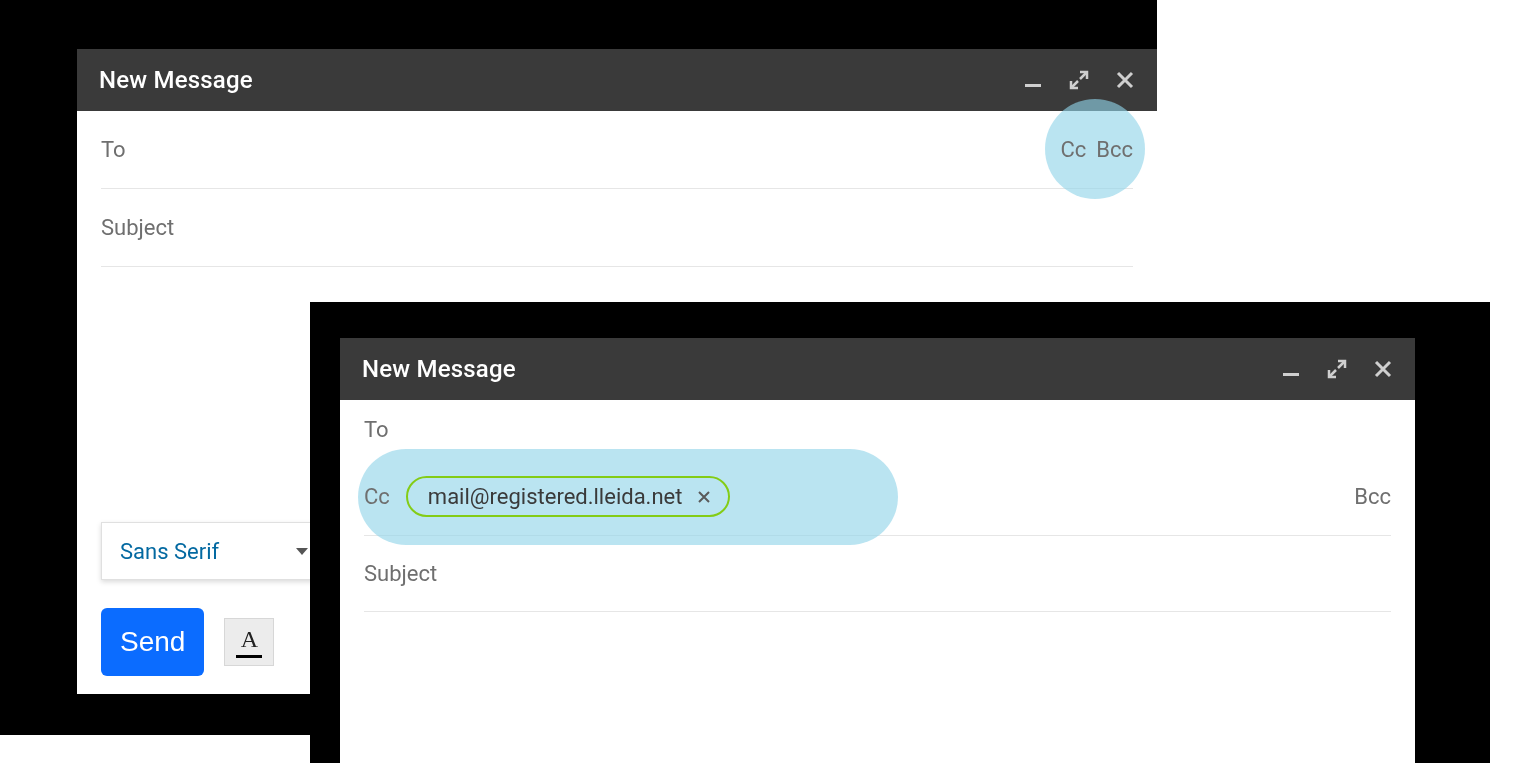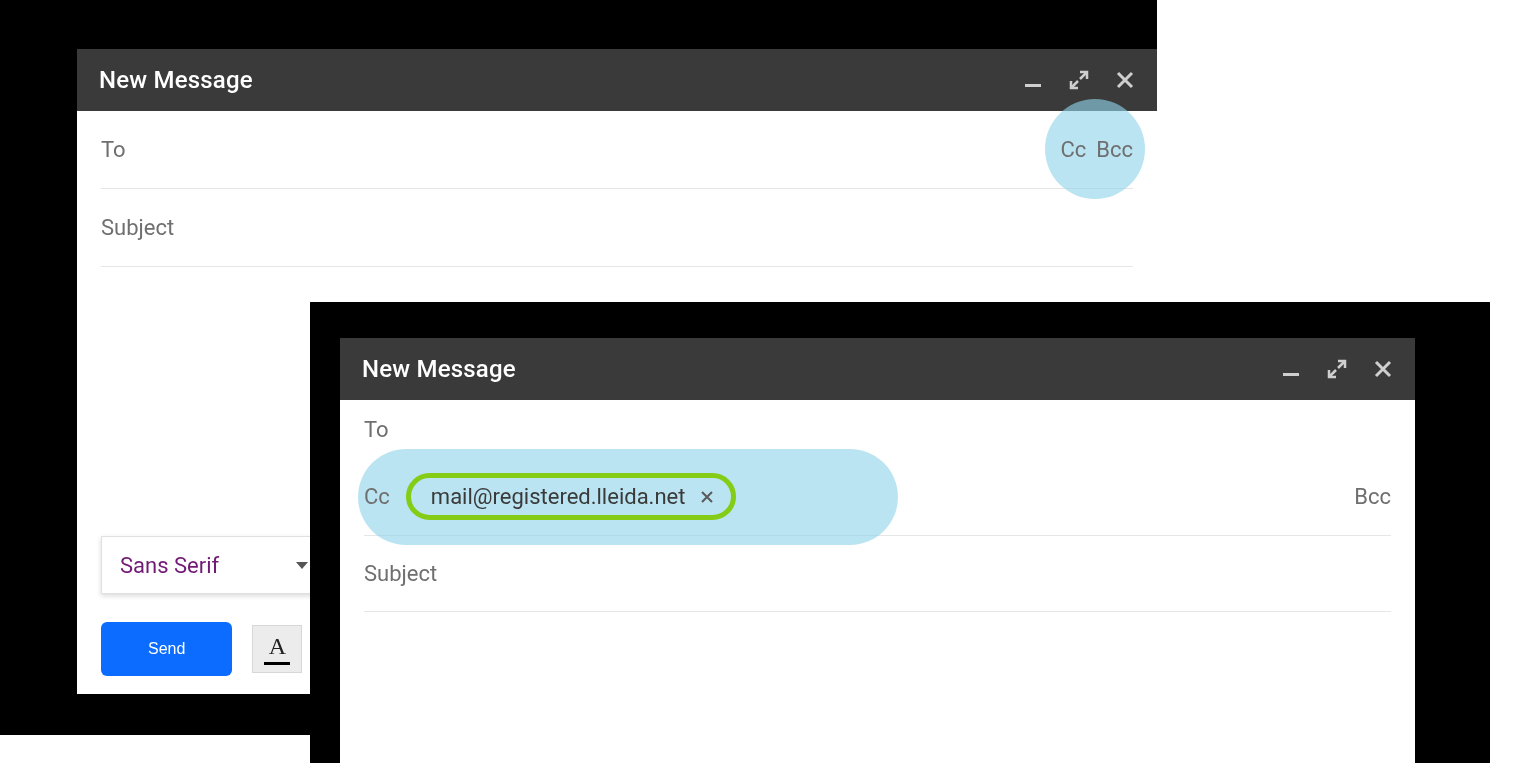--- a/index.html
+++ b/index.html
@@ -79,41 +79,41 @@
   .font-picker {
     background: #fff;
     border: 1px solid #e0e0e0;
     box-shadow: 0 2px 5px rgba(0,0,0,.15);
     height: 58px;
     display: flex;
     align-items: center;
     padding: 0 14px 0 18px;
     gap: 14px;
     font-size: 22px;
-    color: #701a75;
+    color: #0369a1;
     cursor: pointer;
     width: 222px;
   }
   .font-picker .caret {
     margin-left: auto;
     width: 0; height: 0;
     border-left: 6px solid transparent;
     border-right: 6px solid transparent;
     border-top: 7px solid #555;
   }
 
   .send-row { display: flex; align-items: center; gap: 20px; }
   .send-btn {
     background: #0b6cff;
     color: #fff;
     border: none;
     border-radius: 6px;
-    font-size: 16px;
+    font-size: 28px;
     font-weight: 500;
-    padding: 18px 47px;
+    padding: 18px 19px;
     cursor: pointer;
   }
   .format-btn {
     width: 50px; height: 48px;
     border: 1px solid #d7d7d7;
     background: #ececec;
     display: flex;
     flex-direction: column;
     align-items: center;
     justify-content: center;
@@ -133,21 +133,21 @@
   .w2 .field-row { height: 76px; font-size: 22px; }
 
   .cc-row { display: flex; align-items: center; position: relative; }
   .cc-row .cc-label { color: #6f6f6f; font-size: 22px; margin-right: 16px; }
   .cc-row .bcc-label { margin-left: auto; color: #6f6f6f; font-size: 22px; cursor: pointer; }
 
   .chip {
     display: inline-flex;
     align-items: center;
     gap: 14px;
-    border: 5px solid #84cc16;
+    border: 2px solid #84cc16;
     border-radius: 26px;
     padding: 6px 16px 6px 20px;
     font-size: 22px;
     color: #3a3a3a;
     position: relative;
     z-index: 2;
   }
   .chip .chip-x { cursor: pointer; color: #5a5a5a; }
   .chip .chip-x svg { display: block; }
 

